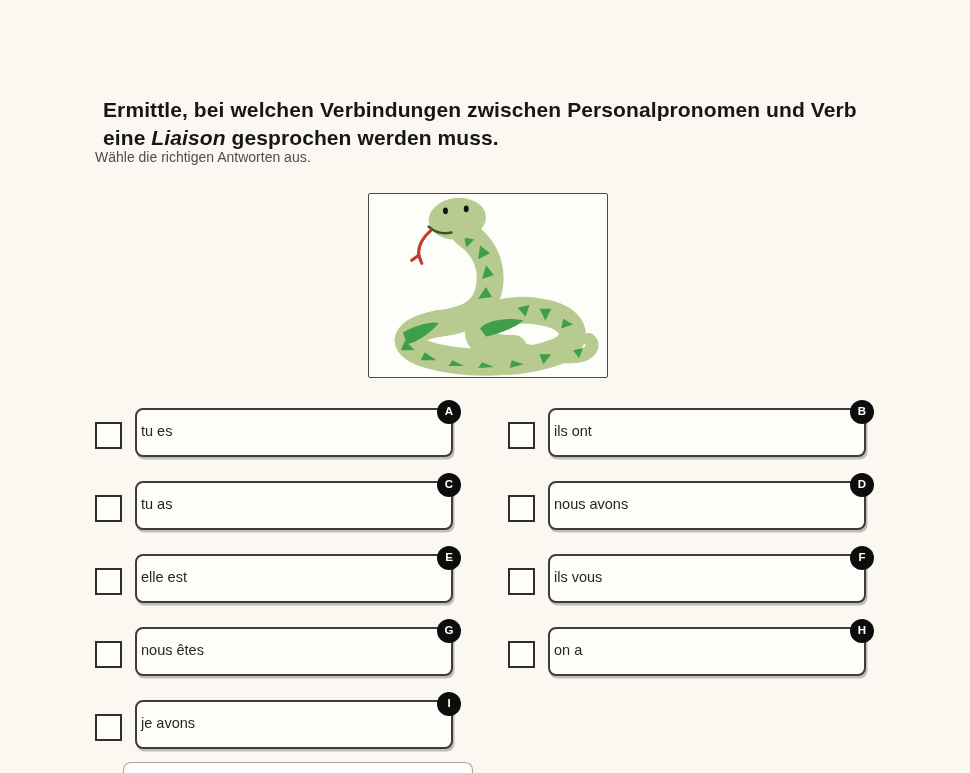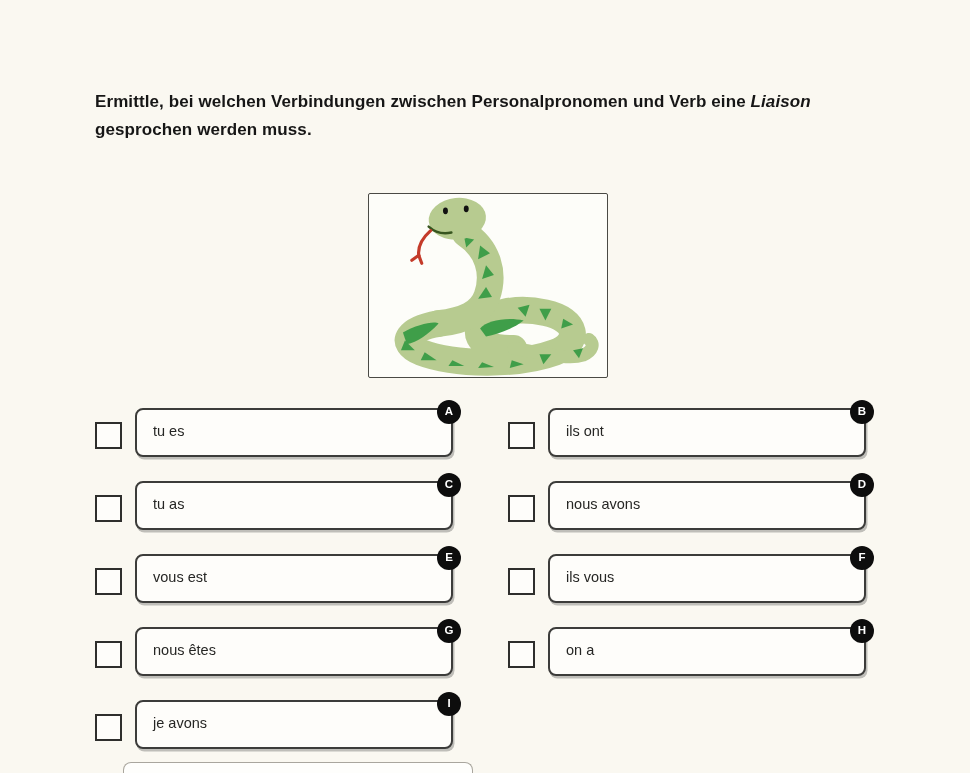--- a/index.html
+++ b/index.html
@@ -8,22 +8,22 @@
     background:#faf8f1;
   }
   .page{
     position:relative;
     width:970px;height:773px;
     background:#faf8f1;
     overflow:hidden;
   }
   .question-title{
     position:absolute;left:95px;top:88px;width:800px;
-    margin:0;
-    font-size:17px;font-weight:700;line-height:28px;
+    margin:8px;
+    font-size:21px;font-weight:700;line-height:28px;
     color:#161616;
     letter-spacing:.1px;
   }
   .question-title i{font-style:italic;font-weight:700;}
   .question-hint{
     position:absolute;left:95px;top:149px;
     font-size:14px;color:#4e4e4c;
   }
   .image-card{
     position:absolute;left:368px;top:193px;
@@ -56,21 +56,21 @@
     width:318px;height:49px;
     box-sizing:border-box;
     border:2px solid #3c3c3a;
     border-radius:8px;
     background:#fefdfa;
     box-shadow:1.5px 2.5px 0 rgba(40,40,40,.28);
     display:flex;align-items:center;
     cursor:pointer;
   }
   .answer-label{
-    padding-left:16px;
+    padding-left:4px;
     padding-bottom:4px;
     font-size:14.5px;color:#262624;
   }
   .letter-badge{
     position:absolute;top:-10px;right:-10px;
     width:24px;height:24px;border-radius:50%;
     background:#0d0d0d;color:#ffffff;
     font-size:11.5px;font-weight:700;
     display:flex;align-items:center;justify-content:center;
     line-height:1;
@@ -84,20 +84,21 @@
     box-sizing:border-box;
   }
 </style>
 </head>
 <body>
 
 <div class="page">
 
   <h1 class="question-title"><span>Ermittle, bei welchen Verbindungen zwischen Personalpronomen und Verb eine</span> <i>Liaison</i> <span>gesprochen werden muss.</span></h1>
 
+  <div class="question-hint">Wähle die richtigen Antworten aus.</div>
 
   <div class="image-card">
     <svg viewBox="0 0 240 185" aria-hidden="true">
 
       <path d="M70 131 C40 136, 28 150, 52 160 C86 173, 150 174, 188 160 C214 150, 211 127, 178 120 C150 114, 118 119, 111 136 C106 149, 124 157, 146 156" fill="none" stroke="#b7cb90" stroke-width="27" stroke-linecap="round"></path>
 
       <path d="M146 156 C172 160, 200 168, 216 163 C226 159, 228 151, 222 147" fill="none" stroke="#b7cb90" stroke-width="13" stroke-linecap="round"></path>
 
       <path d="M97 40 C120 55, 127 80, 119 103 C113 121, 95 128, 70 131" fill="none" stroke="#b7cb90" stroke-width="27" stroke-linecap="round"></path>
 
@@ -163,21 +164,21 @@
     <span class="checkbox"></span>
     <div class="answer-box">
       <span class="answer-label">nous avons</span>
       <span class="letter-badge">D</span>
     </div>
   </div>
 
   <div class="option cl r2">
     <span class="checkbox"></span>
     <div class="answer-box">
-      <span class="answer-label">vous est</span>
+      <span class="answer-label">elle est</span>
       <span class="letter-badge">E</span>
     </div>
   </div>
 
   <div class="option cr r2">
     <span class="checkbox"></span>
     <div class="answer-box">
       <span class="answer-label">ils vous</span>
       <span class="letter-badge">F</span>
     </div>

